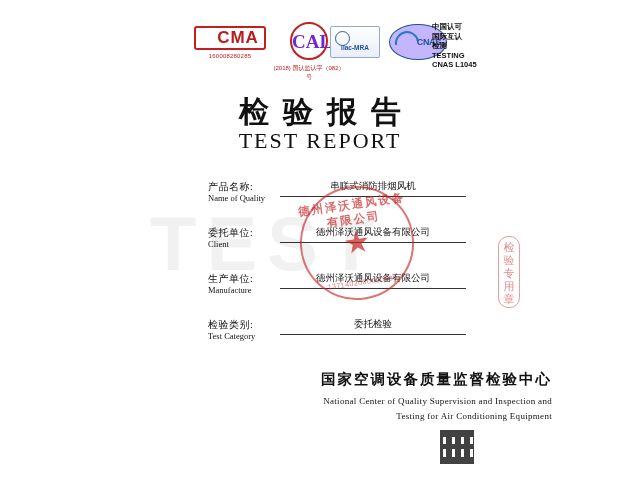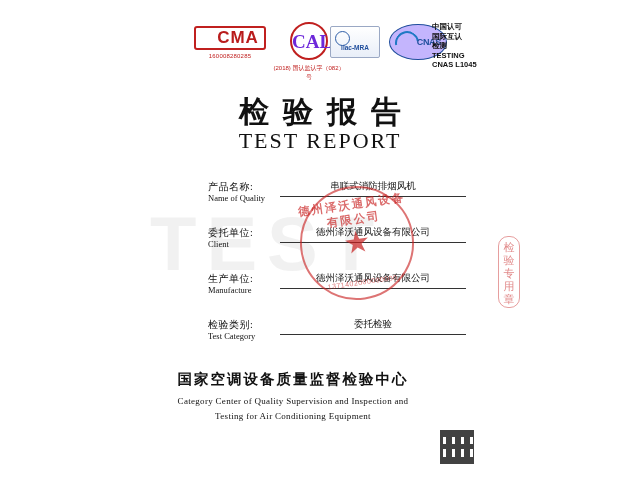--- a/index.html
+++ b/index.html
@@ -241,22 +241,21 @@
     white-space: nowrap;
     overflow: hidden;
   }
 
   
   .footer {
     position: absolute;
     top: 370px;
     left: 0;
     width: 552px;
-    text-align: center;
-    margin-left: 17px;
+    text-align: right;
   }
   .footer-cn {
     font-family: "Liberation Serif", serif;
     font-size: 14.5px;
     font-weight: bold;
     letter-spacing: 2px;
     color: #111;
   }
   .footer-en1, .footer-en2 {
     font-family: "Liberation Serif", serif;
@@ -443,19 +442,19 @@
   <div class="seal">
     <div class="seal-top">德州泽沃通风设备有限公司</div>
     <div class="star">★</div>
     <div class="seal-bottom">1371402000000000</div>
   </div>
 
   <div class="side-stamp">检验专用章</div>
 
   <div class="footer">
     <div class="footer-cn">国家空调设备质量监督检验中心</div>
-    <div class="footer-en1">Category Center of Quality Supervision and Inspection and</div>
+    <div class="footer-en1">National Center of Quality Supervision and Inspection and</div>
     <div class="footer-en2">Testing for Air Conditioning Equipment</div>
   </div>
 
   <div class="qr"></div>
 
 </div>
 
 </body></html>

